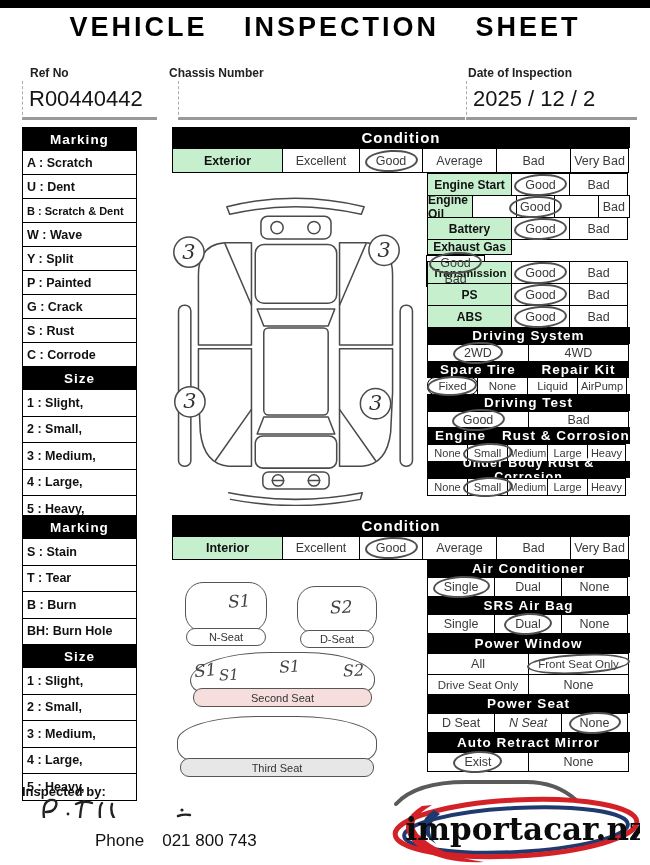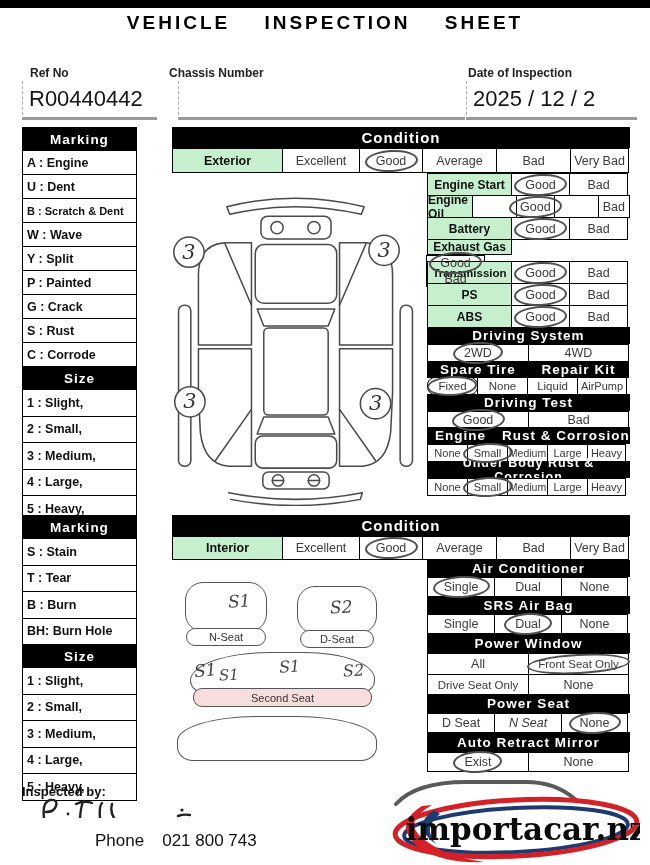--- a/index.html
+++ b/index.html
@@ -1,20 +1,20 @@
 <!DOCTYPE html>
 <html><head>
 <meta charset="utf-8">
 <style>
   html,body{margin:0;padding:0;background:#888;}
   .page{position:relative;width:650px;height:865px;background:#fff;overflow:hidden;
         font-family:"Liberation Sans","DejaVu Sans",sans-serif;color:#111;}
   .abs{position:absolute;}
   .topbar{left:0;top:0;width:650px;height:8px;background:#000;}
-  .title{left:0;top:12px;width:650px;text-align:center;font-size:19px;font-weight:bold;
+  .title{left:0;top:12px;width:650px;text-align:center;font-size:27px;font-weight:bold;
          letter-spacing:3px;word-spacing:26px;color:#000;}
   .fld-label{font-size:12px;font-weight:bold;color:#222;}
   .fld-box{border-left:1px dashed #aaa;border-bottom:3px solid #999;background:#fff;
            display:flex;align-items:center;padding-left:6px;font-size:22px;color:#151515;}
   
   .panel{border:1px solid #000;}
   .hd{background:#000;color:#fff;font-weight:bold;text-align:center;font-size:13.5px;
       display:flex;align-items:center;justify-content:center;letter-spacing:1px;}
   .leg-row{border-top:1px solid #000;display:flex;align-items:center;padding-left:4px;
            font-size:12.5px;font-weight:bold;color:#111;background:#fff;}
@@ -53,21 +53,21 @@
   <div class="abs fld-box" style="left:178px;top:81px;width:280px;height:36px;">
     <span></span>
   </div>
   <div class="abs fld-label" style="left:468px;top:66px;">Date of Inspection</div>
   <div class="abs fld-box" style="left:466px;top:81px;width:164px;height:36px;">
     <span>2025 / 12 / 2</span>
   </div>
 
   <div class="abs panel" style="left:22px;top:127px;width:113px;">
     <div class="hd" style="height:22px;">Marking</div>
-    <div class="leg-row" style="height:23px;">A : Engine</div>
+    <div class="leg-row" style="height:23px;">A : Scratch</div>
     <div class="leg-row" style="height:23px;">U : Dent</div>
     <div class="leg-row" style="height:23px;font-size:11px;">B : Scratch &amp; Dent</div>
     <div class="leg-row" style="height:23px;">W : Wave</div>
     <div class="leg-row" style="height:23px;">Y : Split</div>
     <div class="leg-row" style="height:23px;">P : Painted</div>
     <div class="leg-row" style="height:23px;">G : Crack</div>
     <div class="leg-row" style="height:23px;">S : Rust</div>
     <div class="leg-row" style="height:23px;">C : Corrode</div>
     <div class="hd" style="height:22px;border-top:1px solid #000;">Size</div>
     <div class="leg-row" style="height:25.5px;">1 : Slight,</div>
@@ -360,20 +360,23 @@
     <span class="hand abs" style="left:3px;top:7px;font-size:17px;transform:rotate(-6deg);">S1</span>
     <span class="hand abs" style="left:28px;top:13px;font-size:15px;transform:rotate(-3deg);">S1</span>
     <span class="hand abs" style="left:88px;top:4px;font-size:16px;transform:rotate(-4deg);">S1</span>
     <span class="hand abs" style="left:152px;top:8px;font-size:16px;transform:rotate(-3deg);">S2</span>
   </div>
   <div class="seat-label" style="left:193px;top:688px;width:177px;height:17px;background:#f6dedd;">
       <span>Second Seat</span>
     </div>
 
   <div class="seat" style="left:177px;top:716px;width:198px;height:43px;border-radius:40% 40% 16px 16px / 55% 55% 14px 14px;"></div>
+  <div class="seat-label" style="left:180px;top:758px;width:192px;height:17px;background:#e7e7e7;">
+      <span>Third Seat</span>
+    </div>
 
   <div class="abs" style="left:427px;top:560px;width:203px;">
     <div class="hd" style="height:17px;">Air Conditioner</div>
     <div class="row" style="height:20px;">
       <div class="cell first" style="width:68px;">
           <span class="mark circled">Single</span>
         </div>
       <div class="cell" style="width:68px;">
           <span class="mark">Dual</span>
         </div>

